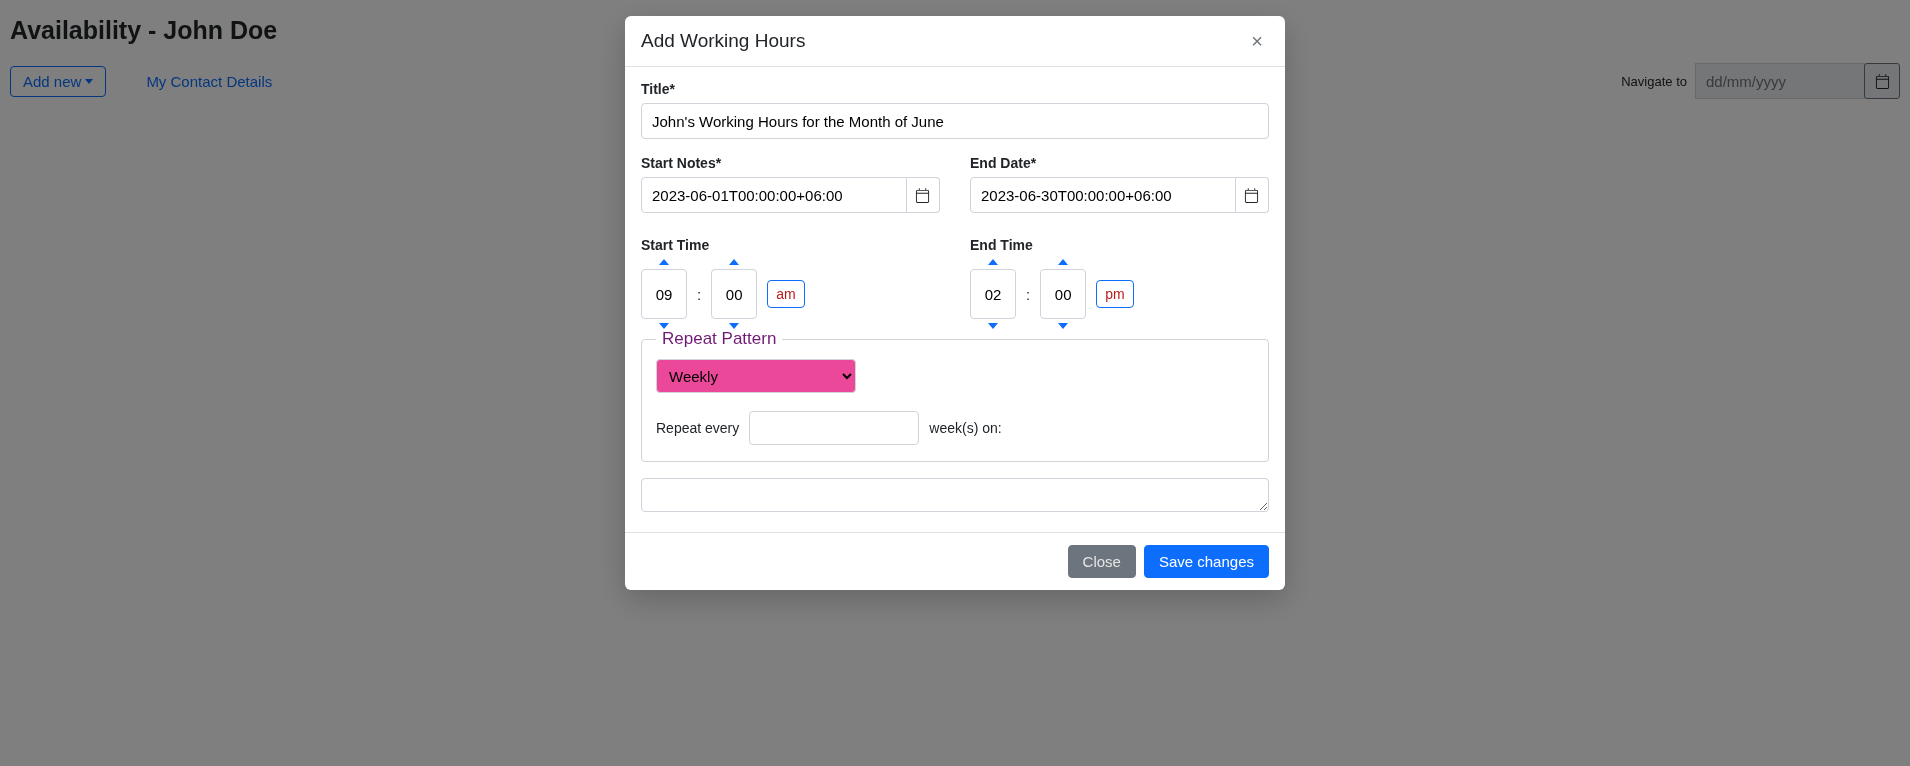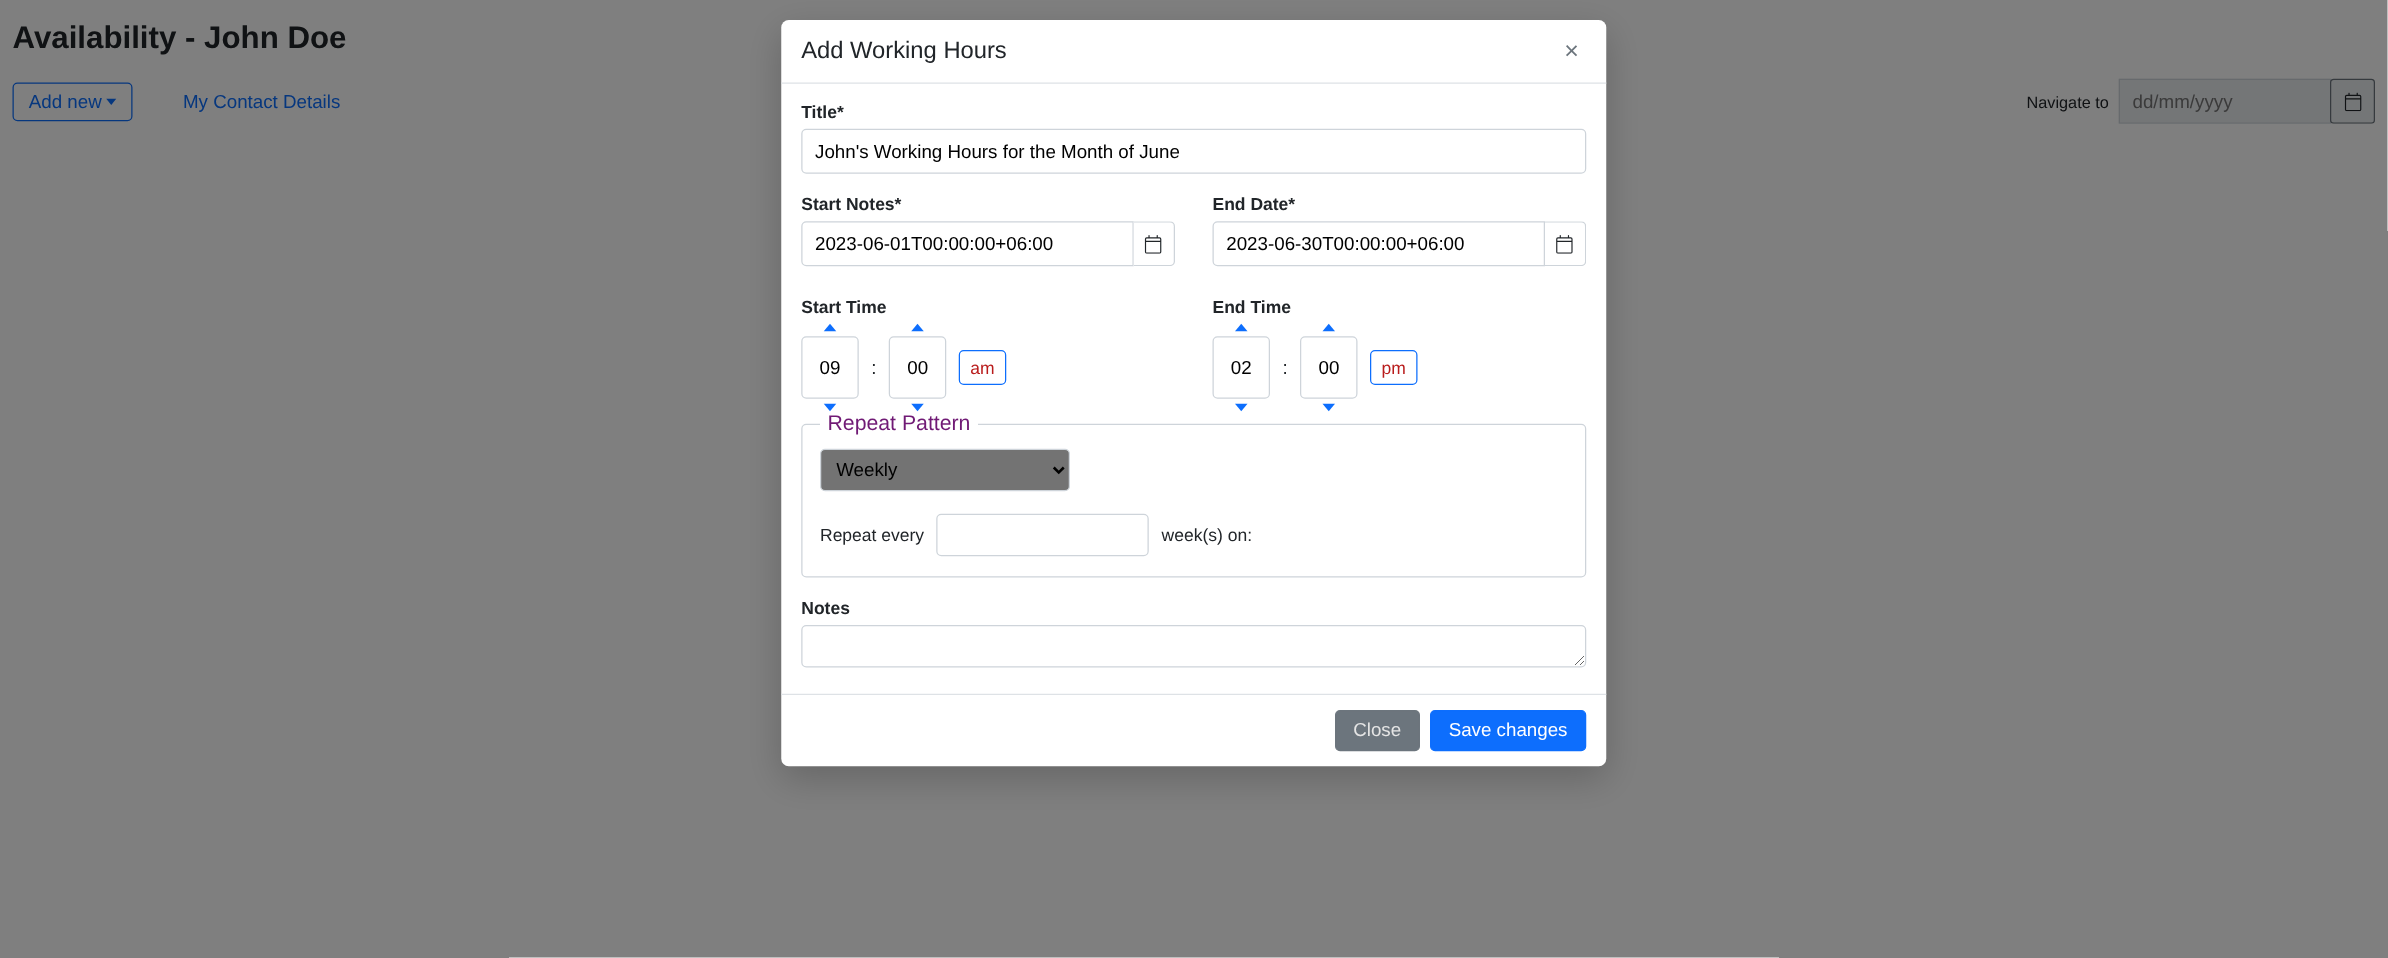--- a/index.html
+++ b/index.html
@@ -65,21 +65,21 @@
   .chev { color:#0d6efd; cursor:pointer; width:0;height:0; border-left:5px solid transparent; border-right:5px solid transparent; }
   .chev.up { border-bottom:6px solid #0d6efd; margin-bottom:4px; }
   .chev.down { border-top:6px solid #0d6efd; margin-top:4px; }
   .time-input { width:46px; height:50px; text-align:center; border:1px solid #ced4da; border-radius:4px; font-size:15px; }
   .colon { font-size:15px; }
   .ampm-btn { border:1px solid #0d6efd; color:#b91c1c; background:#fff; padding:5px 8px; border-radius:4px; font-size:14px; cursor:pointer; }
 
   
   fieldset.repeat { border:1px solid #ced4da; border-radius:4px; padding:10px 14px 16px 14px; margin:0; }
   fieldset.repeat legend { font-size:17px; padding:0 6px; color:#701a75; }
-  .select { width:200px; height:34px; border:1px solid #ced4da; border-radius:4px; background:#737373; font-size:15px; padding:0 8px; }
+  .select { width:200px; height:34px; border:1px solid #ced4da; border-radius:4px; background:#ec4899; font-size:15px; padding:0 8px; }
   .repeat-every { display:flex; align-items:center; gap:10px; margin-top:18px; font-size:14px; }
   .repeat-num { width:170px; height:34px; border:1px solid #ced4da; border-radius:4px; }
   .days { display:flex; gap:16px; margin-top:18px; font-size:14px; align-items:center; flex-wrap:wrap; }
   .day { display:flex; align-items:center; gap:4px; }
   input[type=checkbox] { accent-color:#0d6efd; width:14px; height:14px; }
 
   textarea.notes { width:100%; min-height:34px; height:34px; border:1px solid #ced4da; border-radius:4px; resize:vertical; }
 
   
   .cal-icon { width:15px; height:15px; fill:#212529; }
@@ -190,21 +190,20 @@
           <option>Weekly</option>
         </select>
         <div class="repeat-every">
           <span>Repeat every</span>
           <input class="repeat-num" value="" style="">
           <span>week(s) on:</span>
         </div>
       </fieldset>
 
       <div class="mt">
-        <label class="form-label">Notes</label>
         <textarea class="notes" style=""></textarea>
       </div>
     </div>
 
     <div class="modal-footer">
       <button class="btn-secondary">Close</button>
       <button class="btn-primary">Save changes</button>
     </div>
   </div>
 </div>

